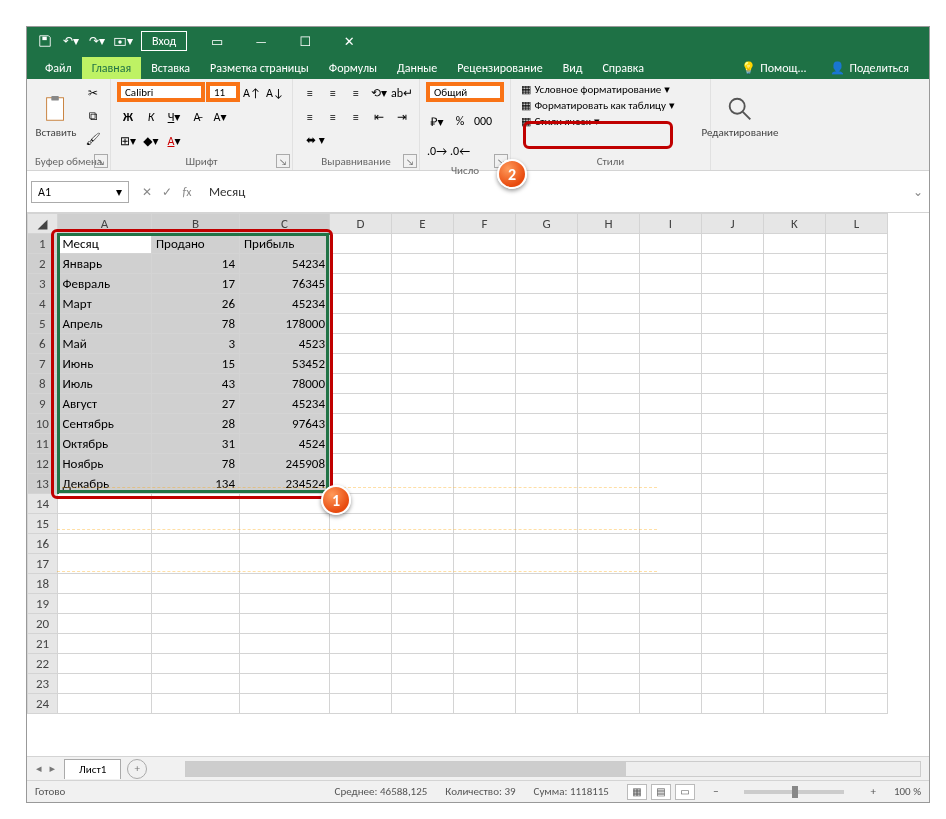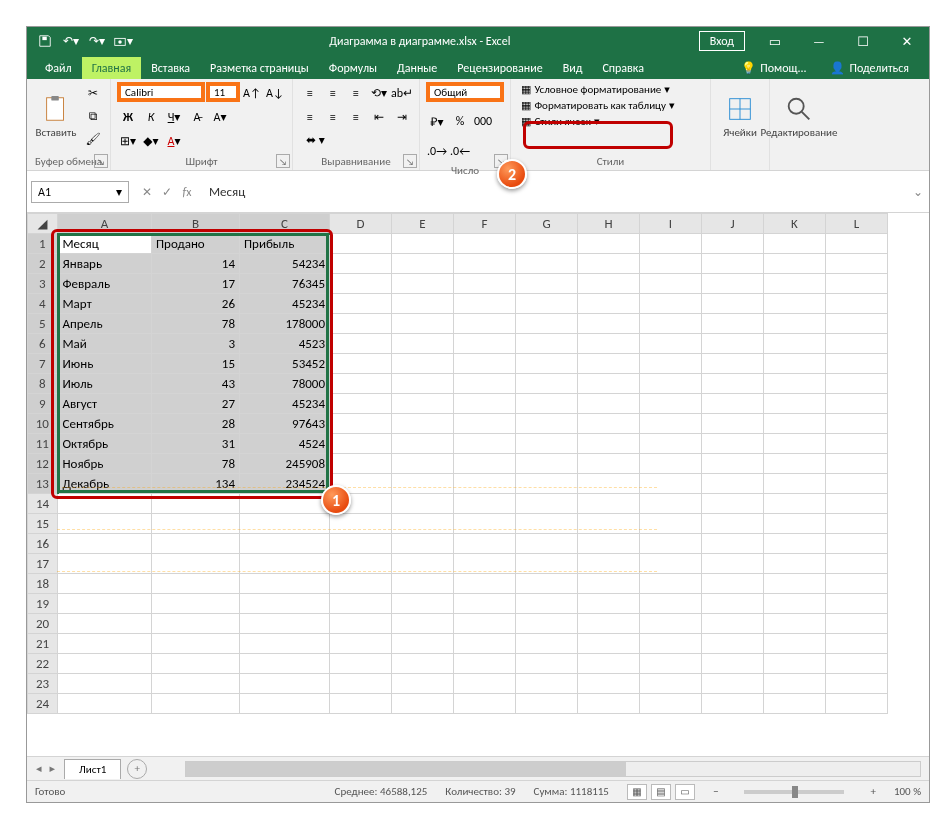--- a/index.html
+++ b/index.html
@@ -85,21 +85,20 @@
             <rect x="5" y="3" width="5" height="4" fill="#fff"></rect>
           </svg>
         </div>
       <div class="btn">↶▾</div>
       <div class="btn">↷▾</div>
       <div class="btn"><svg viewBox="0 0 16 16" width="14" height="14">
             <rect x="2" y="5" width="12" height="8" fill="none" stroke="#fff"></rect>
             <circle cx="8" cy="9" r="2" fill="#fff"></circle>
           </svg>▾</div>
     </div>
-    <div class="title-text">Диаграмма в диаграмме.xlsx  -  Excel</div>
     <div class="win-controls">
       <div class="login-btn">Вход</div>
       <div class="wbtn">▭</div>
       <div class="wbtn">—</div>
       <div class="wbtn">☐</div>
       <div class="wbtn">✕</div>
     </div>
   </div>
 
   <div class="ribbon-tabs">
@@ -218,33 +217,20 @@
 
     <div class="group styles-group" style="width:200px">
       <div class="group-body col3">
         <div class="styles-row"><span>▦</span><span>Условное форматирование</span>▾</div>
         <div class="styles-row"><span>▦</span><span>Форматировать как таблицу</span>▾</div>
         <div class="styles-row"><span>▦</span><span>Стили ячеек</span>▾</div>
       </div>
       <div class="group-label">Стили</div>
     </div>
 
-    <div class="group">
-      <div class="group-body">
-          <div class="rbtn big-btn">
-            <svg viewBox="0 0 32 32">
-              <rect x="5" y="5" width="22" height="22" fill="none" stroke="#2a8dd4"></rect>
-              <line x1="5" y1="16" x2="27" y2="16" stroke="#2a8dd4"></line>
-              <line x1="16" y1="5" x2="16" y2="27" stroke="#2a8dd4"></line>
-            </svg>
-            <span>Ячейки</span>
-          </div>
-        </div>
-      <div class="group-label">&nbsp;</div>
-    </div>
 
     <div class="group" style="border-right:none">
       <div class="group-body">
           <div class="rbtn big-btn">
             <svg viewBox="0 0 32 32">
               <circle cx="13" cy="13" r="8" fill="none" stroke="#555" stroke-width="2"></circle>
               <line x1="19" y1="19" x2="27" y2="27" stroke="#555" stroke-width="2"></line>
             </svg>
             <span>Редактирование</span>
           </div>

